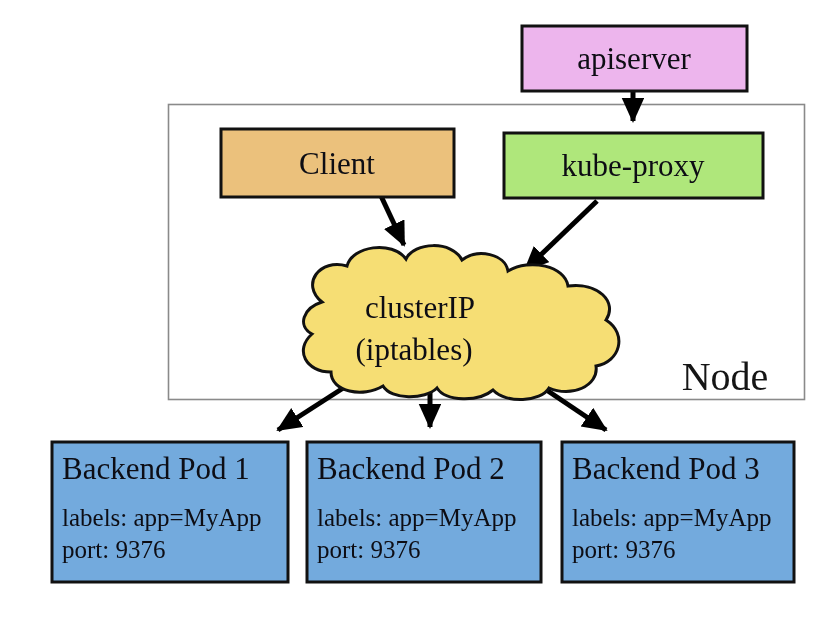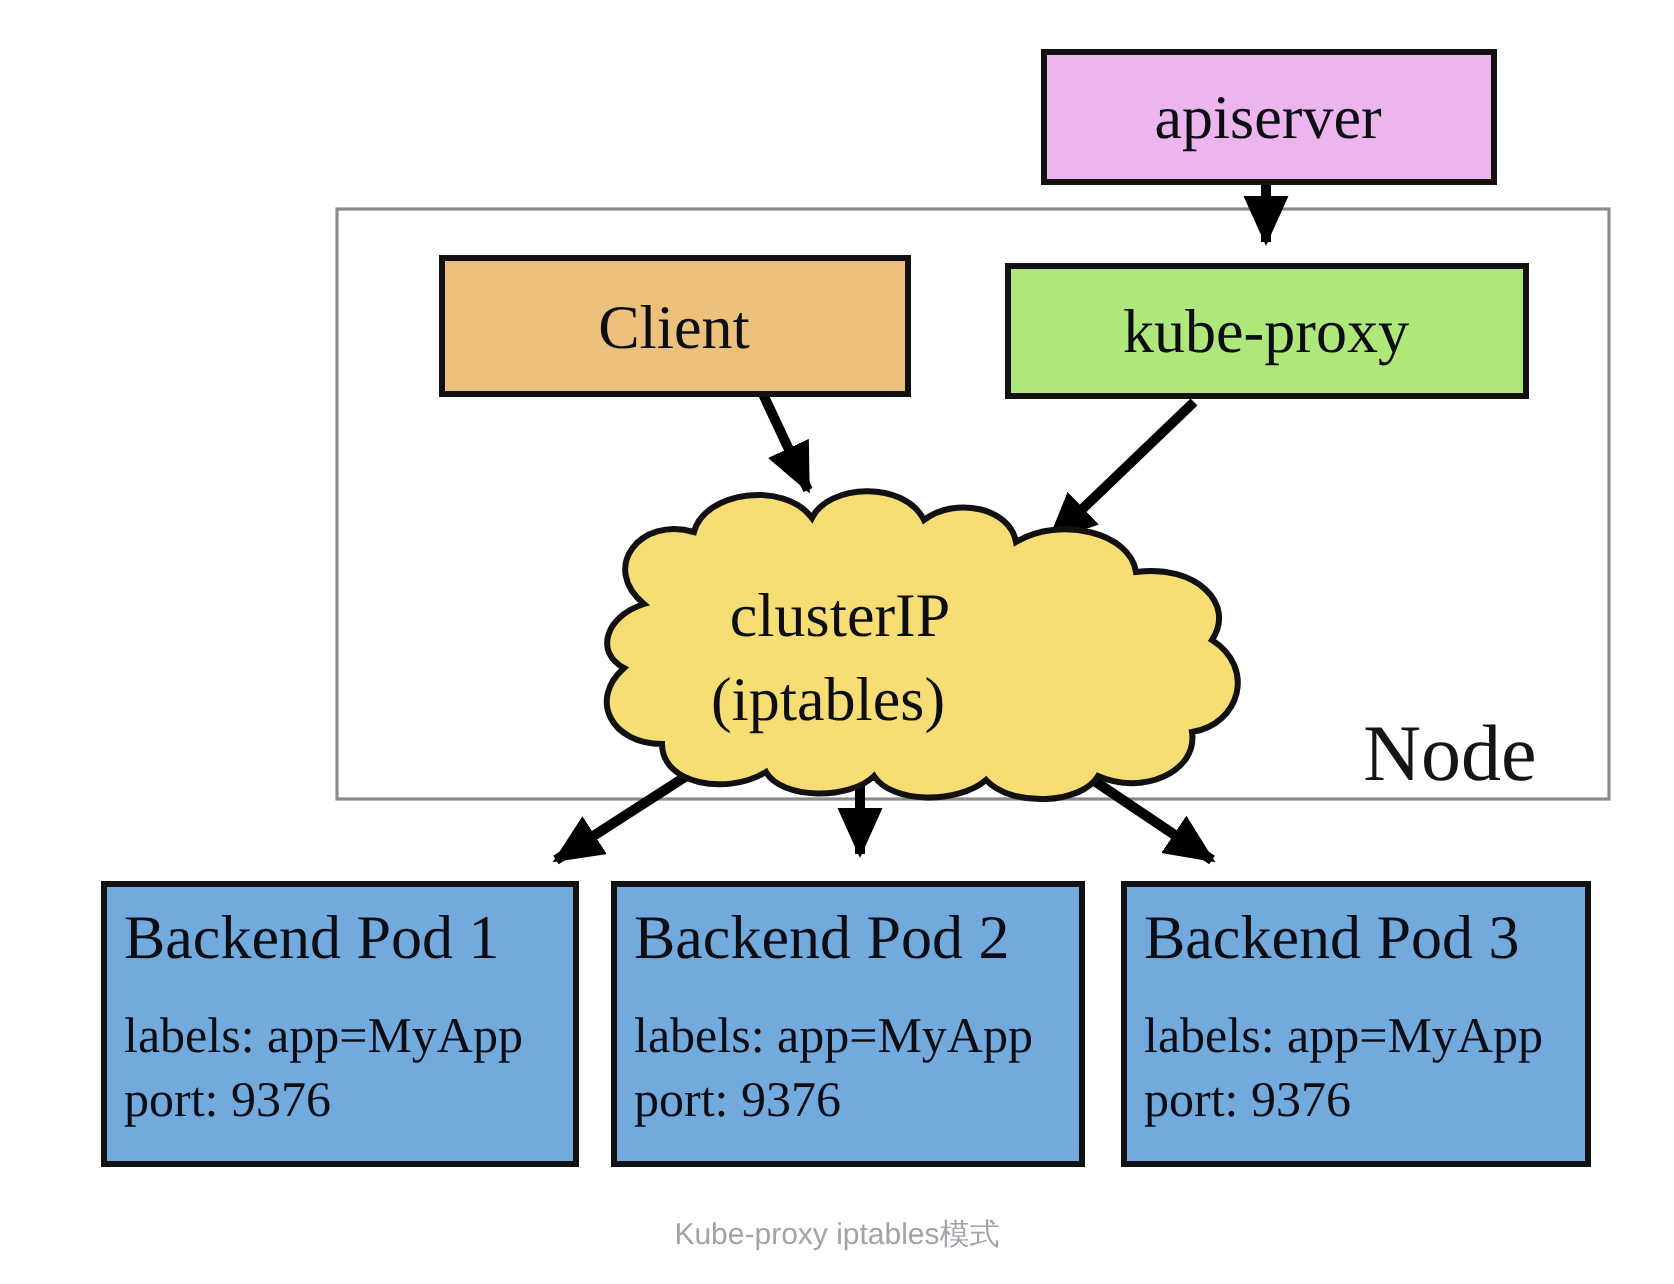--- a/index.html
+++ b/index.html
@@ -101,14 +101,13 @@
     </g>
 
     <g>
       <rect x="562" y="442" width="232" height="140" stroke-width="3" stroke="#111" fill="#73aadd"></rect>
       <text class="pod-title" x="572" y="479">Backend Pod 3</text>
       <text class="pod-detail" x="572" y="526">labels: app=MyApp</text>
       <text class="pod-detail" x="572" y="558">port: 9376</text>
     </g>
   </svg>
 
-  <div class="caption">Kube-proxy iptables模式</div>
 </div>
 
 </body></html>

